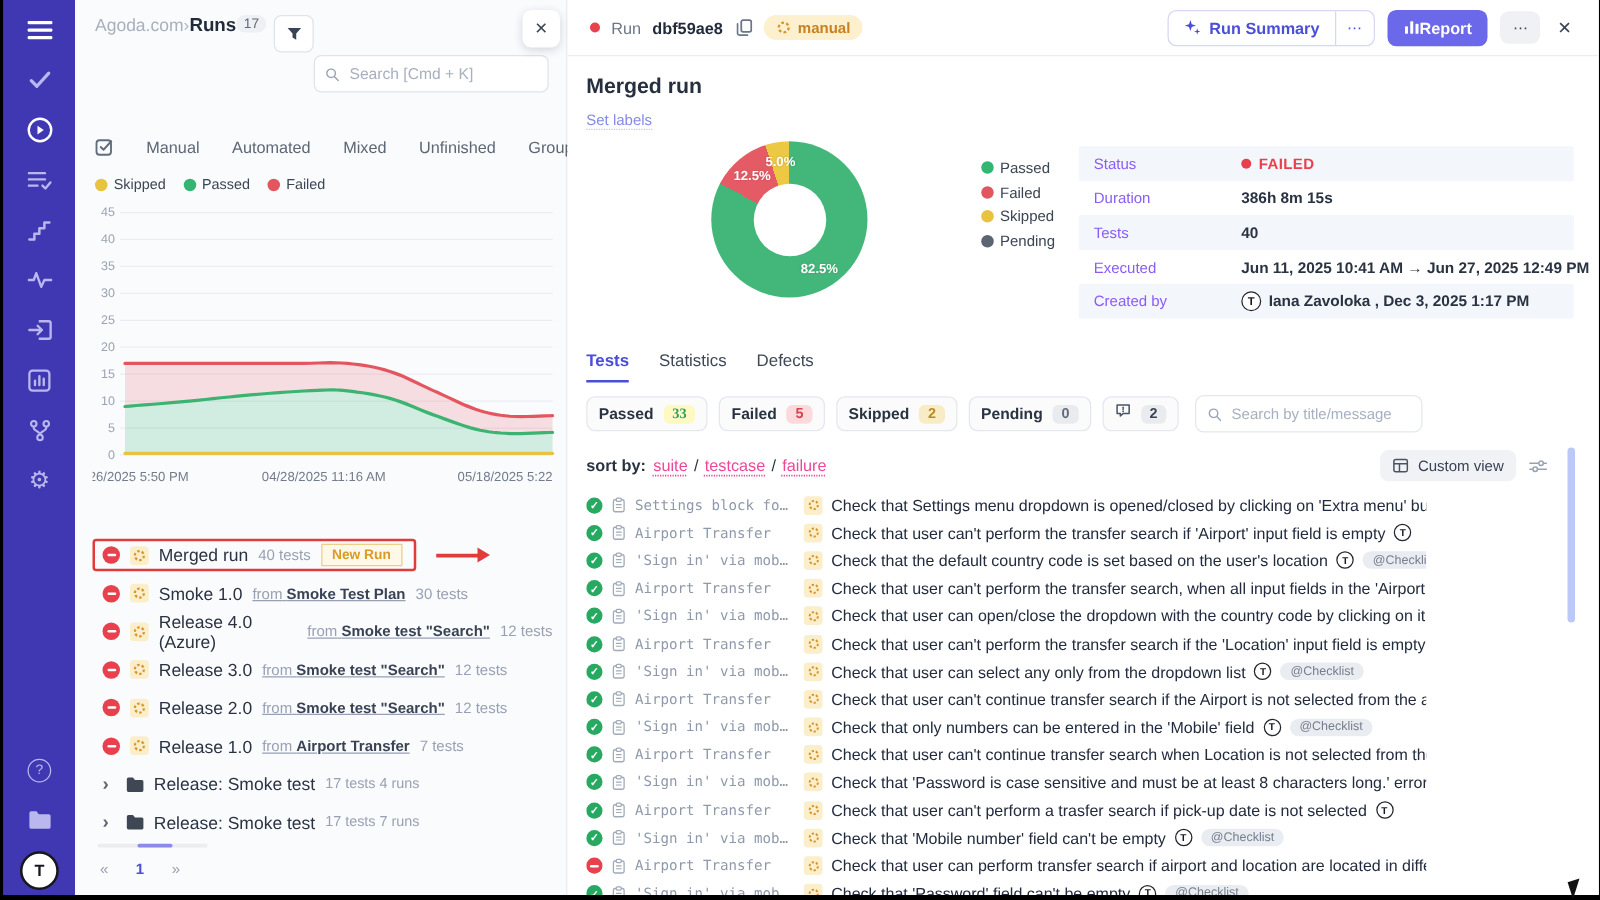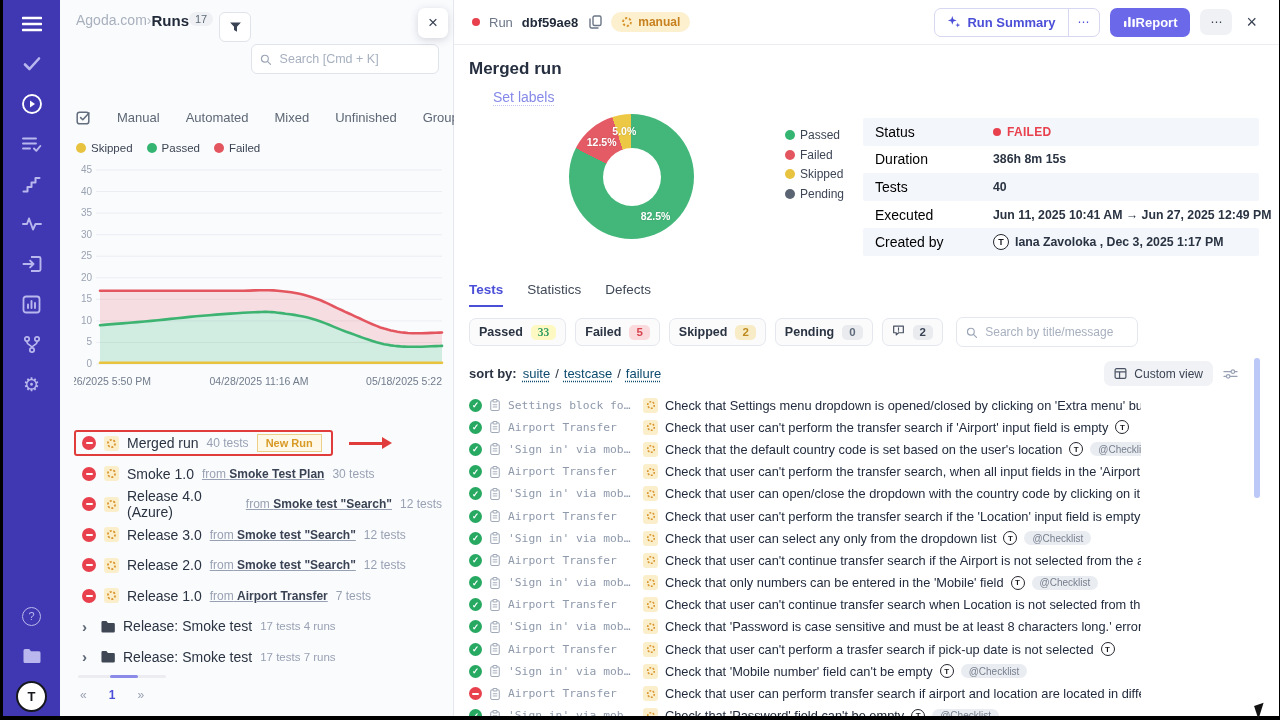--- a/index.html
+++ b/index.html
@@ -70,53 +70,53 @@
   .manual-badge{display:inline-flex;align-items:center;gap:5px;background:#fcf0cf;border-radius:10px;padding:3px 10px;font-size:12px;font-weight:700;color:#c8811f;}
   .rp-actions{margin-left:auto;display:flex;align-items:center;gap:10px;}
   .split-btn{display:flex;border:1px solid #d6d7f0;border-radius:7px;overflow:hidden;background:#fff;}
   .split-main{display:flex;align-items:center;gap:6px;padding:6px 12px;font-size:13px;font-weight:600;color:#4b4fd8;cursor:pointer;}
   .split-more{border-left:1px solid #d6d7f0;padding:6px 9px;font-size:12px;color:#4b4fd8;cursor:pointer;display:flex;align-items:center;}
   .report-btn{display:flex;align-items:center;background:#6b68ea;color:#fff;font-size:13px;font-weight:600;border-radius:7px;padding:7px 13px;cursor:pointer;}
   .more-btn{background:#f0f1f4;border-radius:7px;padding:6px 10px;font-size:12px;color:#3a4354;cursor:pointer;}
   .rp-close{font-size:18px;color:#3a4354;cursor:pointer;padding:0 4px;}
   .rp-content{padding:12px 15px 0 15px;position:relative;}
   .rp-title{font-size:17px;font-weight:700;color:#262f40;margin:2px 0 0 0;}
-  .set-labels{display:inline-block;margin-top:10px;font-size:14px;color:#8589e8;border-bottom:1px dotted #c3c5f4;cursor:pointer;margin-left:24px;}
+  .set-labels{display:inline-block;margin-top:10px;font-size:12px;color:#8589e8;border-bottom:1px dotted #c3c5f4;cursor:pointer;}
   
   .summary{position:relative;height:152px;margin-top:8px;}
   .donut-wrap{position:absolute;left:100px;top:0;width:125px;height:125px;}
   .donut{width:125px;height:125px;border-radius:50%;position:relative;}
   .donut::after{content:"";position:absolute;left:33.5px;top:33.5px;width:58px;height:58px;border-radius:50%;background:#fff;}
   .donut-label{position:absolute;transform:translate(-50%,-50%);color:#fff;font-size:10.5px;font-weight:700;text-shadow:0 0 2px rgba(0,0,0,.18);z-index:2;}
   .rlegend{position:absolute;left:316px;top:14px;display:flex;flex-direction:column;gap:5.5px;}
   .rlegend .lg-item{font-size:12px;color:#3c4554;}
   .sum-table{position:absolute;right:5px;top:4px;width:396px;}
   .sum-row{display:flex;align-items:center;height:27.6px;padding:0 12px;box-sizing:border-box;border-radius:2px;}
   .sum-row.alt{background:#f3f6fb;}
-  .sum-label{width:118px;color:#000000;font-size:14px;flex-shrink:0;}
+  .sum-label{width:118px;color:#8b5cf6;font-size:12px;flex-shrink:0;}
   .sum-value{display:flex;align-items:center;gap:6px;color:#2a3342;font-size:12.3px;font-weight:600;white-space:nowrap;}
   .sum-dot{width:8px;height:8px;border-radius:50%;background:#e8404d;}
   .sum-row .status-txt{color:#e8404d;font-weight:700;font-size:12px;letter-spacing:.3px;}
   .mini-avatar{width:16px;height:16px;border-radius:50%;border:1.4px solid #23262d;background:#fff;display:inline-flex;align-items:center;justify-content:center;font-size:9px;font-weight:800;color:#16181d;box-sizing:border-box;flex-shrink:0;}
   
   .rp-tabs{display:flex;gap:24px;margin-top:16px;}
   .rp-tab{font-size:13.5px;color:#3f4856;padding-bottom:8px;cursor:pointer;}
   .rp-tab.active{color:#4b4fd8;font-weight:700;border-bottom:2.5px solid #4b4fd8;}
   
   .chips-row{display:flex;align-items:center;gap:9px;margin-top:10px;}
   .chip{display:inline-flex;align-items:center;gap:8px;border:1px solid #e4e7ed;background:#fbfbfc;border-radius:7px;height:26px;padding:0 9px;cursor:pointer;}
   .chip-label{font-size:12.5px;font-weight:600;color:#2a3342;}
   .chip-count{font-size:11.5px;font-weight:700;border-radius:5px;padding:1.5px 7px;}
   .chip-search{height:28px;border:1px solid #e4e7ed;border-radius:7px;background:#fff;display:flex;align-items:center;gap:6px;padding:0 9px;width:162px;margin-left:4px;}
   .chip-search input{border:none;outline:none;font-size:12px;width:100%;background:transparent;color:#3a4354;font-family:"Liberation Sans",sans-serif;}
   .chip-search input::placeholder{color:#a7b0bf;}
   
   .sort-row{display:flex;align-items:center;margin-top:14px;padding-right:26px;}
   .sort-label{font-size:13px;font-weight:600;color:#2a3342;margin-right:6px;}
-  .sort-link{font-size:13px;color:#0c4a6e;text-decoration:underline dotted;text-underline-offset:3px;cursor:pointer;}
+  .sort-link{font-size:13px;color:#ec4899;text-decoration:underline dotted;text-underline-offset:3px;cursor:pointer;}
   .sort-sep{font-size:13px;color:#2a3342;margin:0 5px;}
   .custom-view{margin-left:auto;display:inline-flex;align-items:center;gap:7px;background:#f1f2f5;border-radius:7px;height:25px;padding:0 10px;font-size:12px;color:#3a4354;cursor:pointer;}
   .sliders-btn{margin-left:10px;cursor:pointer;display:flex;}
   
   .tests-list{margin-top:8px;width:672px;}
   .t-row{height:22.2px;display:flex;align-items:center;gap:7px;overflow:hidden;white-space:nowrap;cursor:pointer;}
   .t-status{width:13px;height:13px;border-radius:50%;display:inline-flex;align-items:center;justify-content:center;flex-shrink:0;}
   .t-status.p-ico{background:#27a962;}
   .t-status.p-ico::after{content:"✓";color:#fff;font-size:8.5px;font-weight:700;}
   .t-status.f-ico{background:#e8404d;position:relative;}

